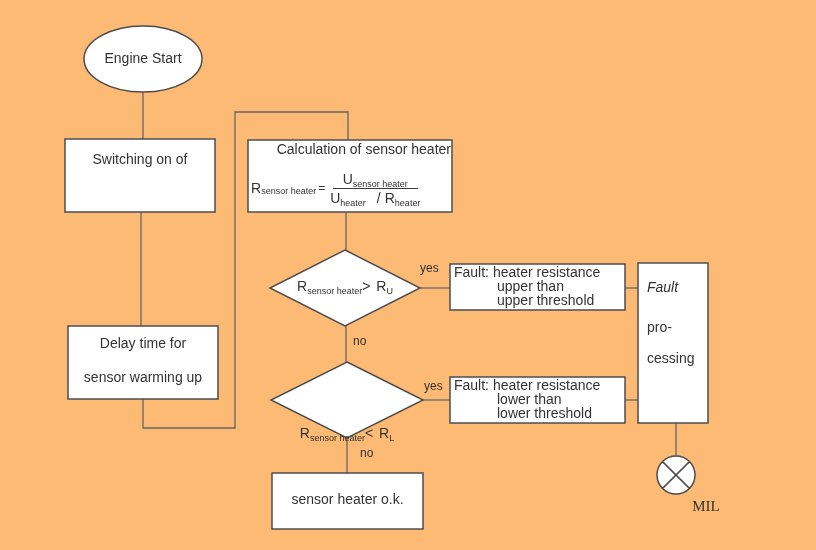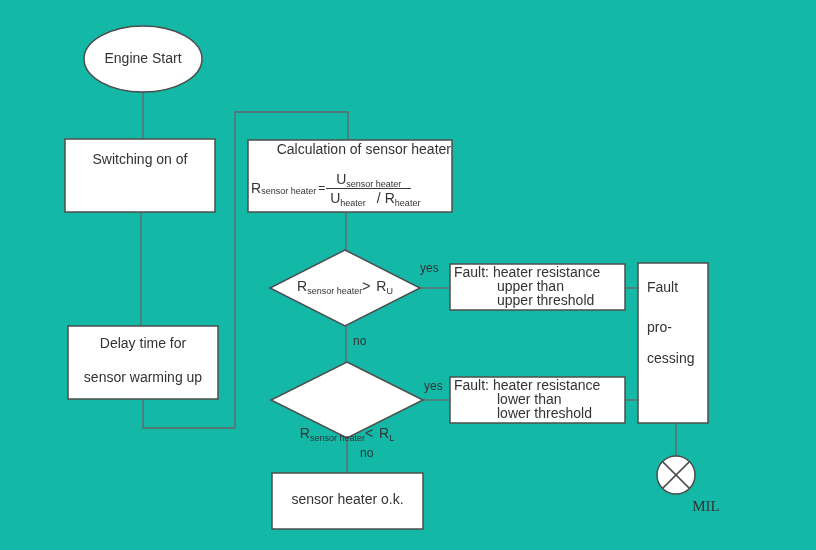--- a/index.html
+++ b/index.html
@@ -1,28 +1,28 @@
 <!DOCTYPE html>
 <html><head>
 <meta charset="utf-8">
 <style>
   html,body{margin:0;padding:0;background:#fff;}
   .canvas{
-    position:relative;width:816px;height:550px;background:#14b8a6;
+    position:relative;width:816px;height:550px;background:#fdba74;
     font-family:"Liberation Sans",sans-serif;color:#333333;overflow:hidden;
   }
   .canvas svg{position:absolute;left:0;top:0;}
   .txt{position:absolute;font-size:14px;line-height:15px;white-space:nowrap;color:#333;}
   .ctr{text-align:center;}
   .fsub{font-size:9px;position:relative;top:3px;}
   .dsub{font-size:9px;position:relative;top:3px;}
   .op{margin-right:6px;}
   .formula{position:absolute;left:251px;top:167px;height:42px;display:flex;align-items:center;font-size:14px;}
   .feq{font-size:12px;margin:0 1px 0 2px;}
-  .frac{display:inline-flex;flex-direction:column;align-items:flex-start;}
+  .frac{display:inline-flex;flex-direction:column;align-items:center;}
   .num{display:inline-block;border-bottom:1.4px solid #3a3a3a;padding:0 10px 1px 10px;}
   .den{display:inline-block;padding:1px 4px 0 4px;}
   .fslash{margin:0 4px 0 11px;}
   .small-label{font-size:12px;}
 </style>
 </head>
 <body>
 
 <div class="canvas">
 
@@ -92,21 +92,21 @@
   <div class="txt small-label" style="left:360px;top:446px;">no</div>
 
   <div class="txt" style="left:454px;top:265px;line-height:14px;">Fault: heater resistance</div>
   <div class="txt" style="left:497px;top:279px;line-height:14px;">upper than</div>
   <div class="txt" style="left:497px;top:293px;line-height:14px;">upper threshold</div>
 
   <div class="txt" style="left:454px;top:378px;line-height:14px;">Fault: heater resistance</div>
   <div class="txt" style="left:497px;top:392px;line-height:14px;">lower than</div>
   <div class="txt" style="left:497px;top:406px;line-height:14px;">lower threshold</div>
 
-  <div class="txt" style="left:647px;top:280px;">Fault</div>
+  <div class="txt" style="left:647px;top:280px;font-style:italic;">Fault</div>
   <div class="txt" style="left:647px;top:320px;">pro-</div>
   <div class="txt" style="left:647px;top:351px;">cessing</div>
 
   <div class="txt ctr" style="left:272px;top:492px;width:151px;">sensor heater o.k.</div>
 
   <div class="txt ctr" style="left:684px;top:499px;width:44px;font-size:15px;font-family:Liberation Serif, serif;">MIL</div>
 
 </div>
 
 </body></html>

